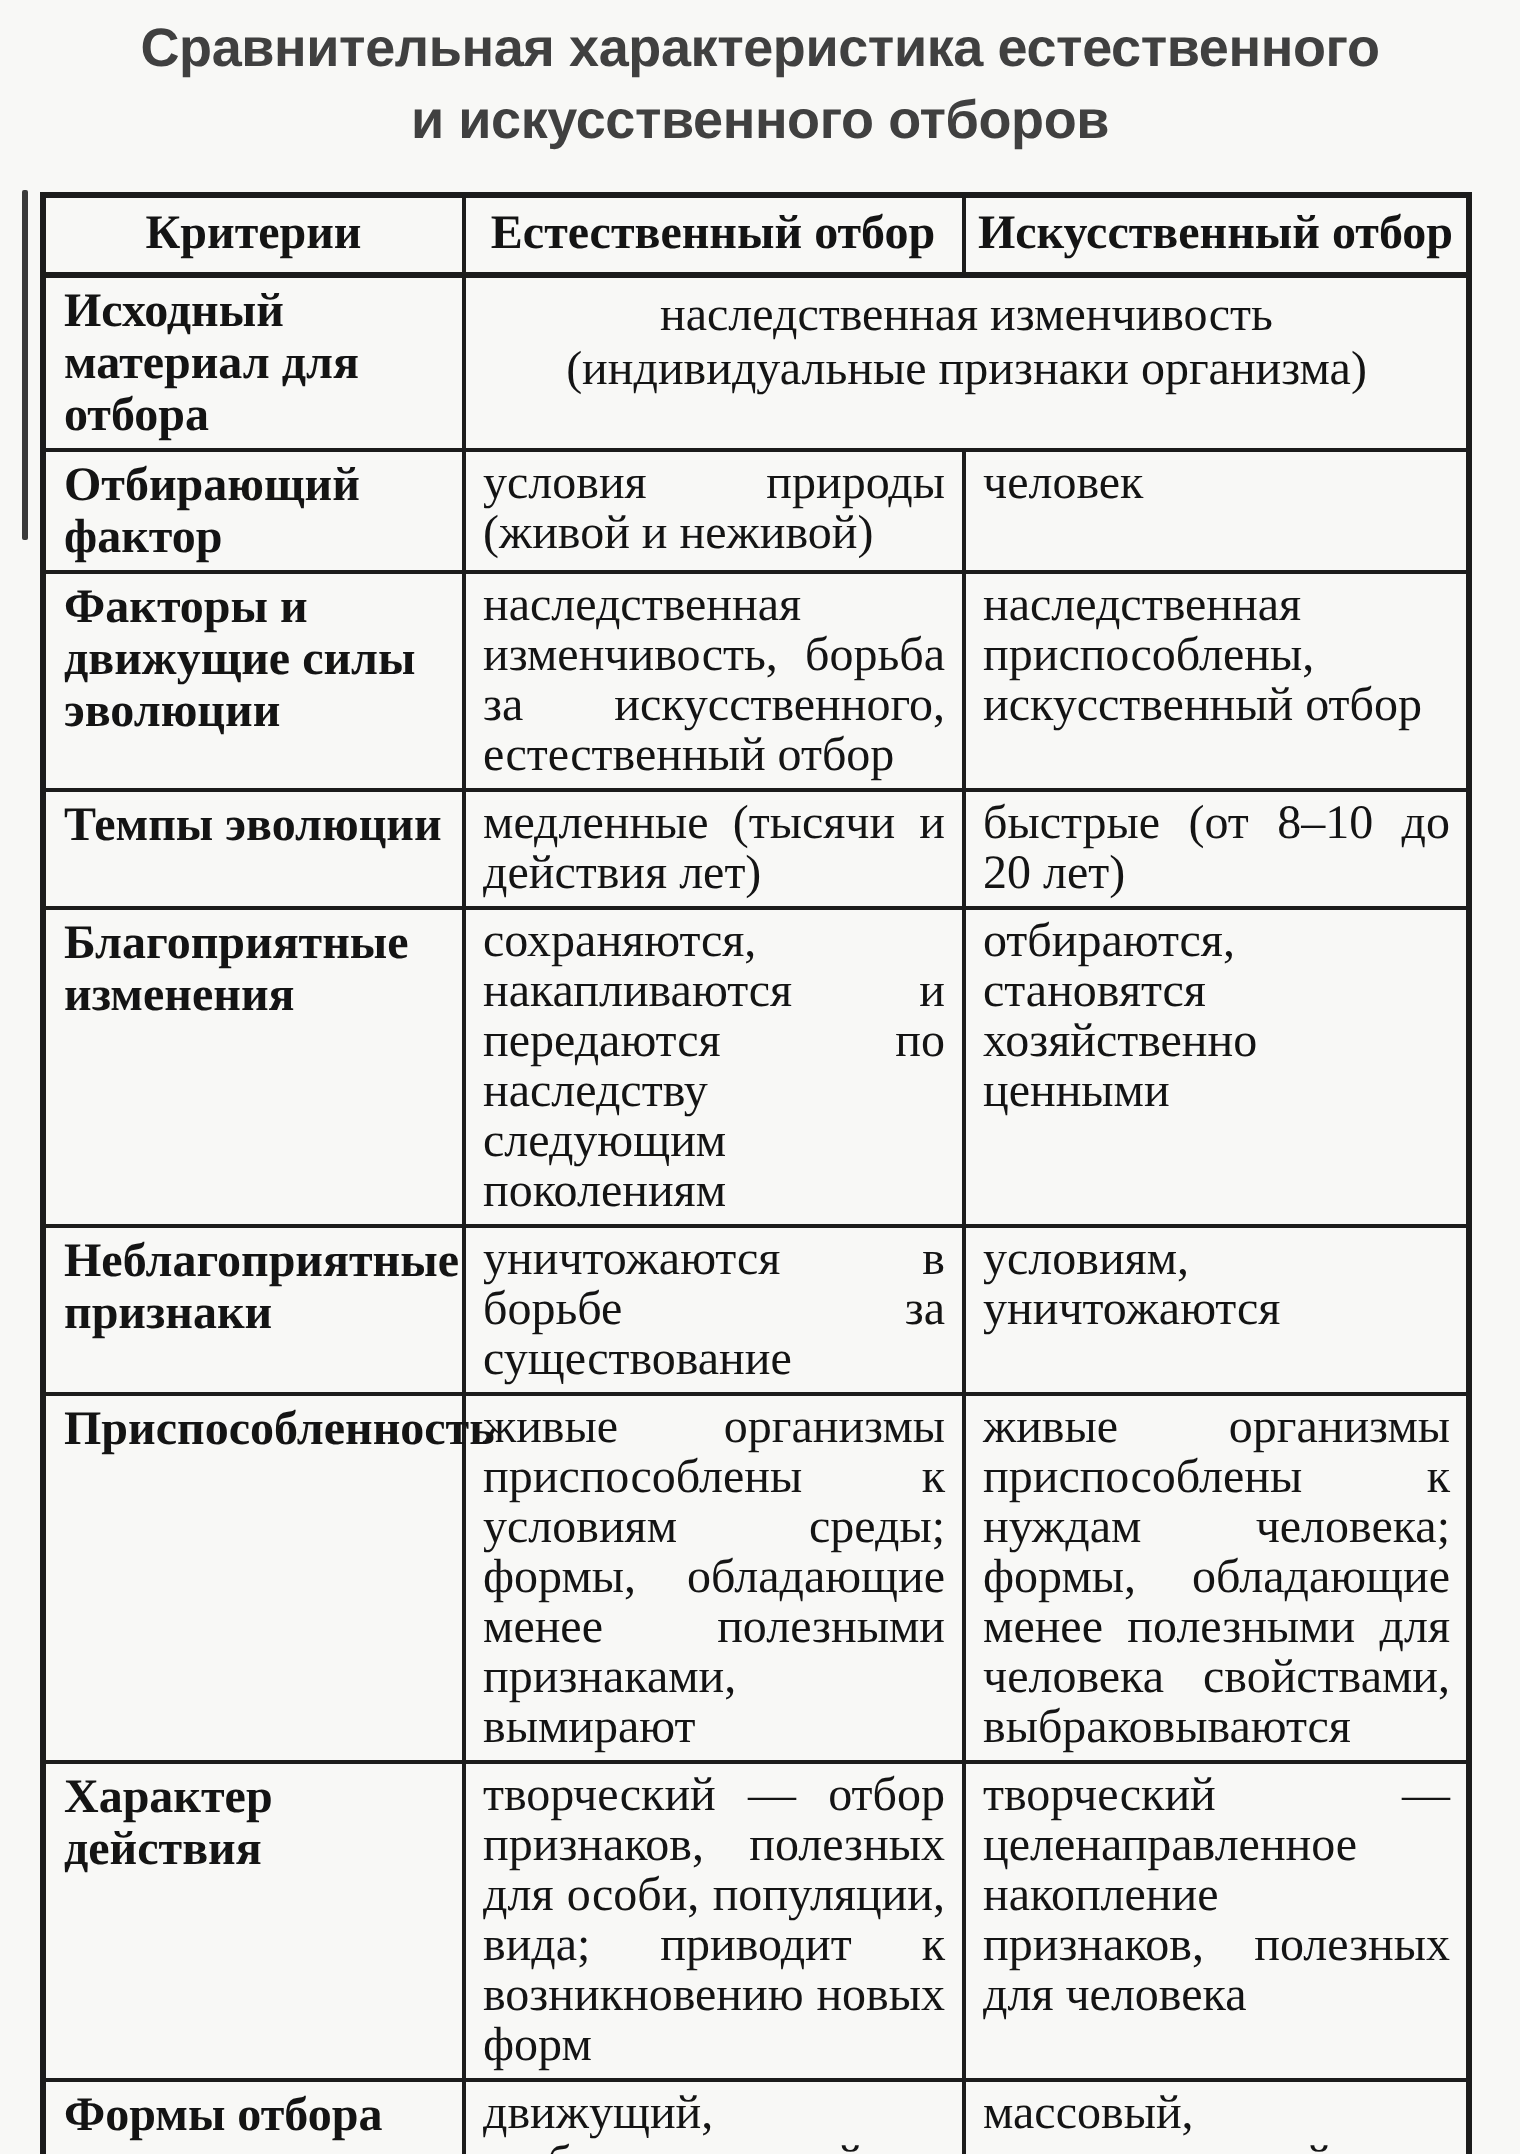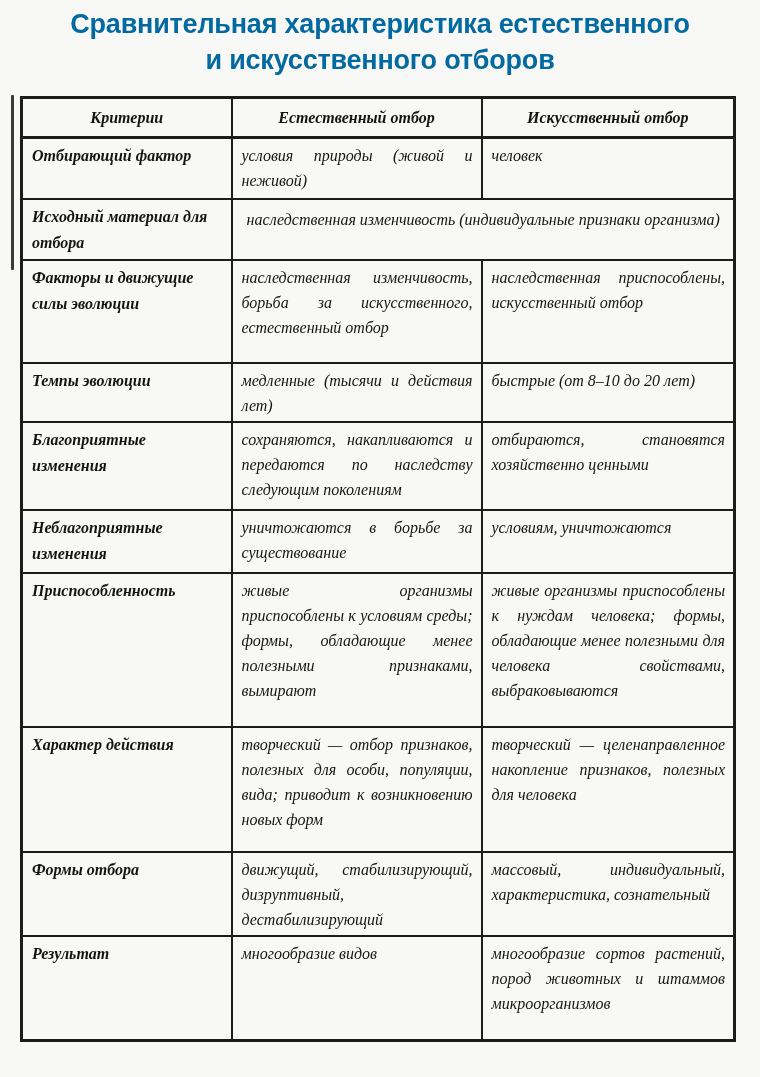--- a/index.html
+++ b/index.html
@@ -11,21 +11,21 @@
     position: relative;
     overflow: hidden;
   }
   .page-title {
     font-family: "Liberation Sans", sans-serif;
     font-weight: 700;
     font-size: 27px;
     line-height: 36px;
     text-align: center;
     padding-top: 6px;
-    color: #0369a1;
+    color: #404040;
     letter-spacing: -0.2px;
   }
   .scan-artifact {
     position: absolute;
     left: 11px; top: 95px;
     width: 3px; height: 175px;
     background: #3a3a3a;
     border-radius: 1px;
   }
   table.compare {
@@ -33,23 +33,22 @@
     left: 20px; top: 96px;
     width: 713px;
     border-collapse: collapse;
     table-layout: fixed;
     border: 3px solid #1c1c1c;
   }
   .compare th, .compare td {
     border: 2px solid #1c1c1c;
     padding: 4px 8px 3px 9px;
     vertical-align: top;
-    font-size: 16px;
+    font-size: 24px;
     line-height: 25px;
-    font-style: italic;
   }
   .compare th {
     font-weight: 700;
     text-align: center;
     vertical-align: middle;
     padding: 2px 4px;
     border-bottom-width: 3px;
   }
   td.crit {
     font-weight: 700;
@@ -80,46 +79,46 @@
     <col style="width:253px">
   </colgroup>
   <thead>
     <tr style="height:40px">
       <th>Критерии</th>
       <th>Естественный отбор</th>
       <th>Искусственный отбор</th>
     </tr>
   </thead>
   <tbody>
+    <tr style="height:59px">
+      <td class="crit">Исходный материал для отбора</td>
+      <td class="val merged" colspan="2">наследственная изменчивость (индивидуальные признаки организма)</td>
+    </tr>
     <tr style="height:61px">
       <td class="crit">Отбирающий фактор</td>
       <td class="val">условия природы (живой и неживой)</td>
       <td class="val">человек</td>
-    </tr>
-    <tr style="height:59px">
-      <td class="crit">Исходный материал для отбора</td>
-      <td class="val merged" colspan="2">наследственная изменчивость (индивидуальные признаки организма)</td>
     </tr>
     <tr style="height:103px">
       <td class="crit">Факторы и движущие силы эволюции</td>
       <td class="val">наследственная изменчивость, борьба за искусственного, естественный отбор</td>
       <td class="val">наследственная приспособлены, искусственный отбор</td>
     </tr>
     <tr style="height:58px">
       <td class="crit">Темпы эволюции</td>
       <td class="val">медленные (тысячи и действия лет)</td>
       <td class="val">быстрые (от 8–10 до 20 лет)</td>
     </tr>
     <tr style="height:88px">
       <td class="crit">Благоприятные изменения</td>
       <td class="val">сохраняются, накапливаются и передаются по наследству следующим поколениям</td>
       <td class="val">отбираются, становятся хозяйственно ценными</td>
     </tr>
     <tr style="height:63px">
-      <td class="crit">Неблагоприятные изменения</td>
+      <td class="crit">Неблагоприятные признаки</td>
       <td class="val">уничтожаются в борьбе за существование</td>
       <td class="val">условиям, уничтожаются</td>
     </tr>
     <tr style="height:154px">
       <td class="crit">Приспособленность</td>
       <td class="val">живые организмы приспособлены к условиям среды; формы, обладающие менее полезными признаками, вымирают</td>
       <td class="val">живые организмы приспособлены к нуждам человека; формы, обладающие менее полезными для человека свойствами, выбраковываются</td>
     </tr>
     <tr style="height:125px">
       <td class="crit">Характер действия</td>

